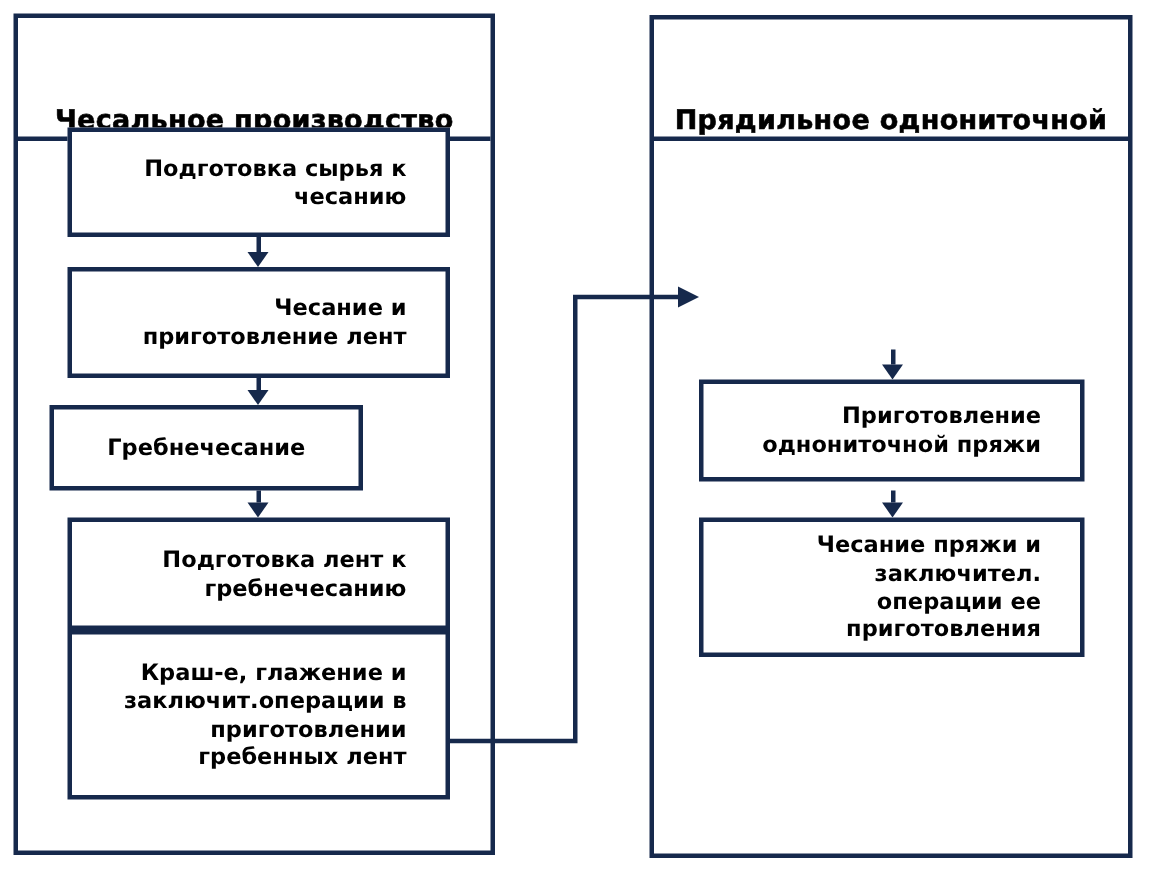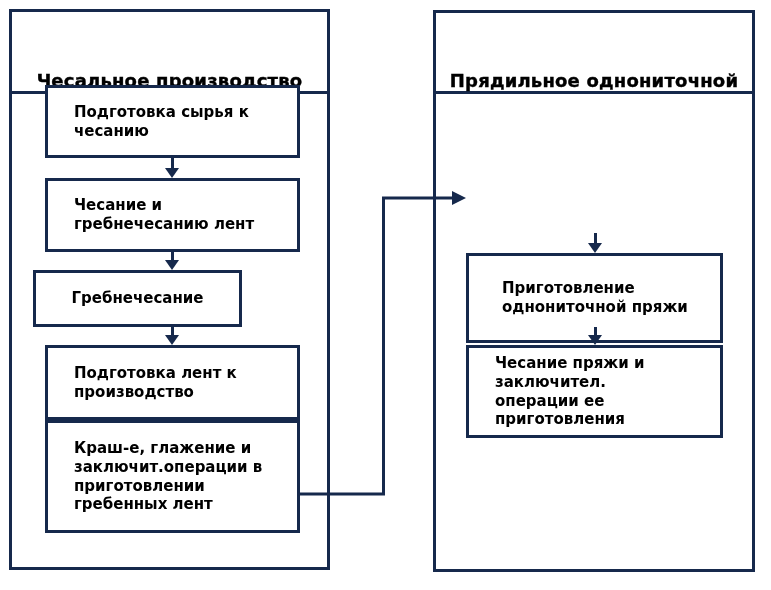--- a/index.html
+++ b/index.html
@@ -30,21 +30,21 @@
     -webkit-text-stroke:0.4px #000;
   }
   .panel-carding .panel-header{height:54px;}
   .panel-spinning .panel-header{height:53px;}
   .flow-box{
     position:absolute;
     box-sizing:border-box;
     border:3px solid #16294c;
     background:#ffffff;
     display:flex;align-items:center;justify-content:center;
-    text-align:left;
+    text-align:right;
     font-size:15px;font-weight:bold;line-height:1.25;
     padding:2px 26px;
   }
   .v-arrow{
     position:absolute;width:14px;
     display:flex;flex-direction:column;align-items:center;
   }
   .v-arrow::before{
     content:"";flex:1 1 auto;width:3px;background:#16294c;
   }
@@ -68,47 +68,47 @@
     <div class="panel-header">
       <span>Чесальное производство</span>
     </div>
 
     <div class="flow-box" style="left:33px;top:73px;width:255px;height:73px;">
       <span>Подготовка сырья к чесанию</span>
     </div>
     <div class="v-arrow" style="left:153px;top:146px;height:20px;"></div>
 
     <div class="flow-box" style="left:33px;top:166px;width:255px;height:74px;">
-      <span>Чесание и гребнечесанию лент</span>
+      <span>Чесание и приготовление лент</span>
     </div>
     <div class="v-arrow" style="left:153px;top:240px;height:18px;"></div>
 
     <div class="flow-box" style="left:21px;top:258px;width:209px;height:57px;">
       <span>Гребнечесание</span>
     </div>
     <div class="v-arrow" style="left:153px;top:315px;height:18px;"></div>
 
     <div class="flow-box" style="left:33px;top:333px;width:255px;height:75px;">
-      <span>Подготовка лент к производство</span>
+      <span>Подготовка лент к гребнечесанию</span>
     </div>
     <div class="v-arrow" style="left:153px;top:408px;height:20px;"></div>
 
     <div class="flow-box" style="left:33px;top:408px;width:255px;height:113px;">
       <span>Краш-е, глажение и заключит.операции в приготовлении гребенных лент</span>
     </div>
   </section>
 
   <section class="panel panel-spinning">
     <div class="panel-header">
       <span>Прядильное однониточной</span>
     </div>
 
     <div class="v-arrow" style="left:152px;top:220px;height:20px;"></div>
 
-    <div class="flow-box" style="left:30px;top:240px;width:257px;height:90px;padding-left:33px;">
+    <div class="flow-box" style="left:30px;top:240px;width:257px;height:68px;padding-left:33px;">
       <span>Приготовление однониточной пряжи</span>
     </div>
     <div class="v-arrow" style="left:152px;top:314px;height:18px;"></div>
 
     <div class="flow-box" style="left:30px;top:332px;width:257px;height:93px;">
       <span>Чесание пряжи и заключител. операции ее приготовления</span>
     </div>
   </section>
 
   <svg class="connector-svg" viewBox="0 0 771 590" xmlns="http://www.w3.org/2000/svg">

